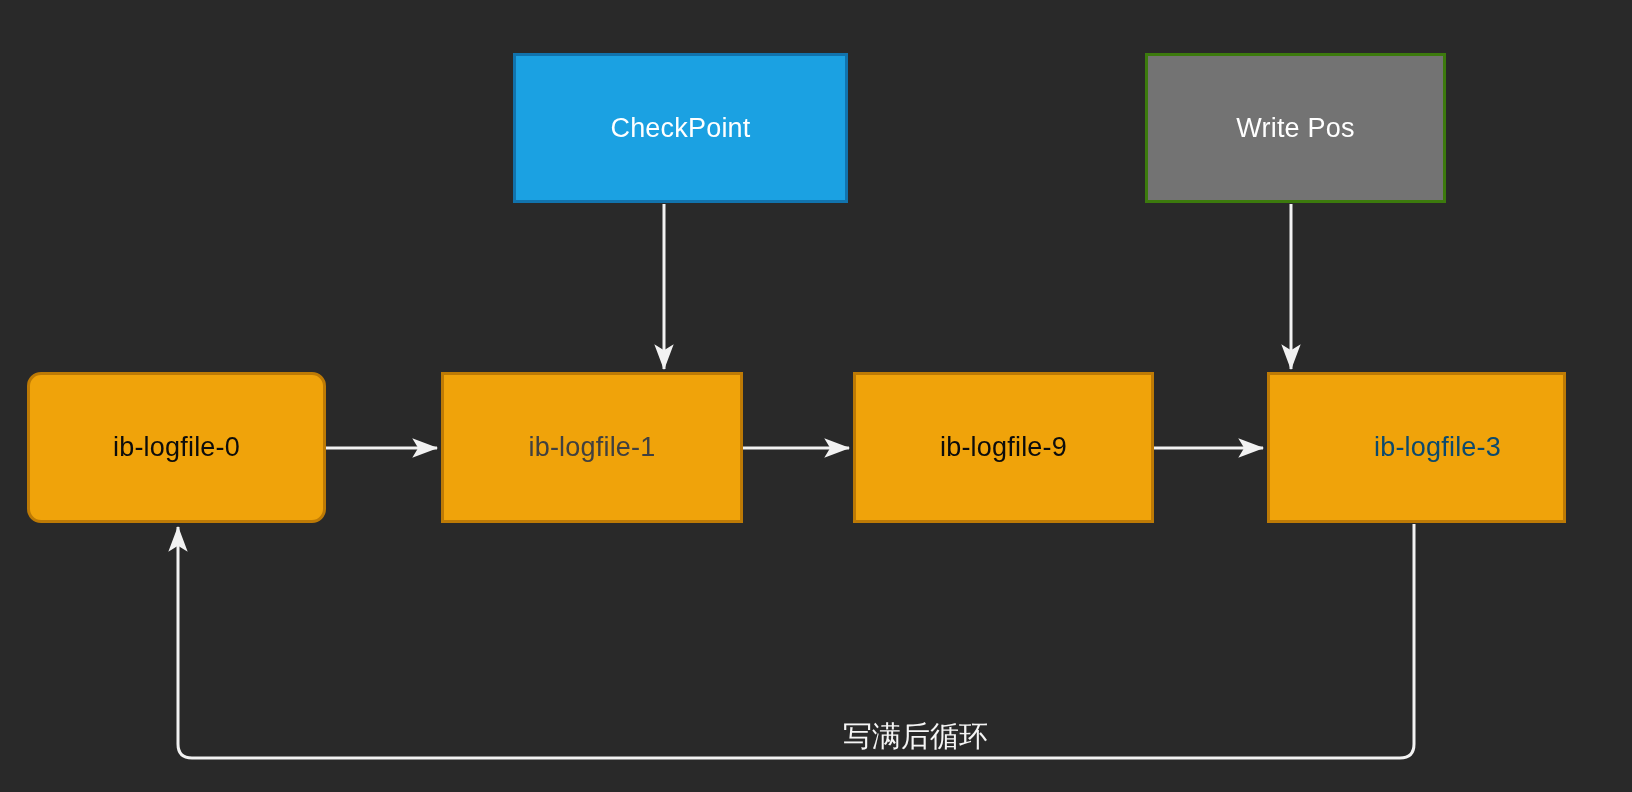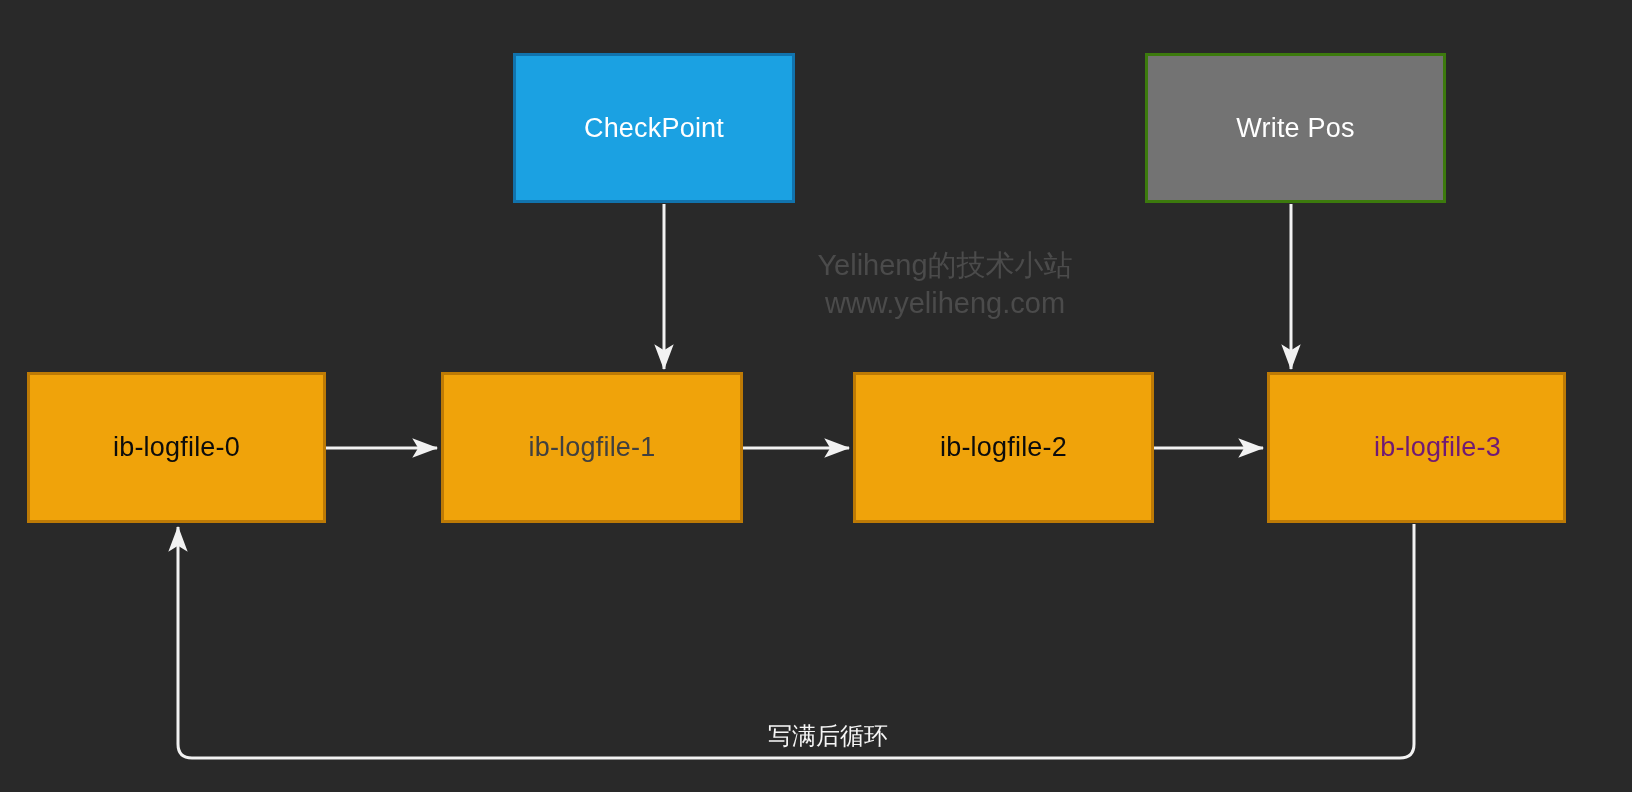--- a/index.html
+++ b/index.html
@@ -27,21 +27,21 @@
     position: absolute;
     box-sizing: border-box;
     border: 3px solid transparent;
     display: flex;
     align-items: center;
     justify-content: center;
     font-size: 27px;
     letter-spacing: 0.2px;
     white-space: nowrap;
   }
-  #node-checkpoint { left: 513px; top: 53px;  width: 282px; height: 150px; }
+  #node-checkpoint { left: 513px; top: 53px;  width: 335px; height: 150px; }
   #node-writepos   { left: 1145px; top: 53px; width: 301px; height: 150px; }
   #node-logfile-0  { left: 27px;   top: 372px; width: 299px; height: 151px; }
   #node-logfile-1  { left: 441px;  top: 372px; width: 302px; height: 151px; }
   #node-logfile-2  { left: 853px;  top: 372px; width: 301px; height: 151px; }
   #node-logfile-3  { left: 1267px; top: 372px; width: 299px; height: 151px; }
 
   .watermark {
     position: absolute;
     left: 750px;
     top: 246px;
@@ -50,36 +50,32 @@
     font-size: 29px;
     line-height: 38px;
     color: #4b4b4b;
     user-select: none;
   }
   .loop-label {
     position: absolute;
     left: 668px;
     top: 718px;
     width: 320px;
-    text-align: center;
-    font-size: 24px;
+    text-align: right;
+    font-size: 29px;
     line-height: 36px;
     color: #f5f5f5;
     white-space: nowrap;
   }
 </style>
 </head>
 <body style="background: rgb(41, 41, 41);">
 
 <div id="stage" style="background: rgb(41, 41, 41);">
 
-  <div class="watermark" style="color: rgb(75, 75, 75);">
-    <div>Yeliheng的技术小站</div>
-    <div>www.yeliheng.com</div>
-  </div>
 
   <svg class="edges-layer" width="1632" height="792" viewBox="0 0 1632 792" xmlns="http://www.w3.org/2000/svg">
     <defs>
       <marker id="ah" markerUnits="userSpaceOnUse" markerWidth="28" markerHeight="22" viewBox="0 0 26 20" refX="24" refY="10" orient="auto">
         <path id="ah-path" d="M 1 1 L 25 10 L 1 19 L 6.5 10 Z" fill="#f2f2f2"></path>
       </marker>
     </defs>
     <g fill="none" stroke="#f2f2f2" stroke-width="3">
       <path class="edge" d="M 326 448 L 437 448" marker-end="url(#ah)" stroke="#f2f2f2"></path>
       <path class="edge" d="M 743 448 L 849 448" marker-end="url(#ah)" stroke="#f2f2f2"></path>
@@ -91,31 +87,31 @@
   </svg>
 
   <div class="node" id="node-checkpoint" style="background: rgb(27, 161, 226); border-color: rgb(17, 115, 173); color: rgb(255, 255, 255);">
     <span>CheckPoint</span>
   </div>
 
   <div class="node" id="node-writepos" style="background: #737373; border-color: rgb(60, 122, 13); color: rgb(255, 255, 255);">
     <span>Write Pos</span>
   </div>
 
-  <div class="node" id="node-logfile-0" style="background: rgb(240, 163, 10); border-color: rgb(189, 122, 5); color: rgb(12, 12, 12);">
+  <div class="node" id="node-logfile-0" style="background: rgb(240, 163, 10); border-color: rgb(189, 122, 5); color: rgb(12, 12, 12); border-radius: 14px;">
     <span>ib-logfile-0</span>
   </div>
 
   <div class="node" id="node-logfile-1" style="background: rgb(240, 163, 10); border-color: rgb(189, 122, 5); color: #404040;">
     <span>ib-logfile-1</span>
   </div>
 
   <div class="node" id="node-logfile-2" style="background: rgb(240, 163, 10); border-color: rgb(189, 122, 5); color: rgb(12, 12, 12);">
-    <span>ib-logfile-2</span>
+    <span>ib-logfile-9</span>
   </div>
 
-  <div class="node" id="node-logfile-3" style="background: rgb(240, 163, 10); border-color: rgb(189, 122, 5); color: #701a75; padding-left: 42px;">
+  <div class="node" id="node-logfile-3" style="background: rgb(240, 163, 10); border-color: rgb(189, 122, 5); color: #0c4a6e; padding-left: 42px;">
     <span>ib-logfile-3</span>
   </div>
 
   <div class="loop-label" style="color: rgb(245, 245, 245);">写满后循环</div>
 
 </div>
 
 </body></html>

